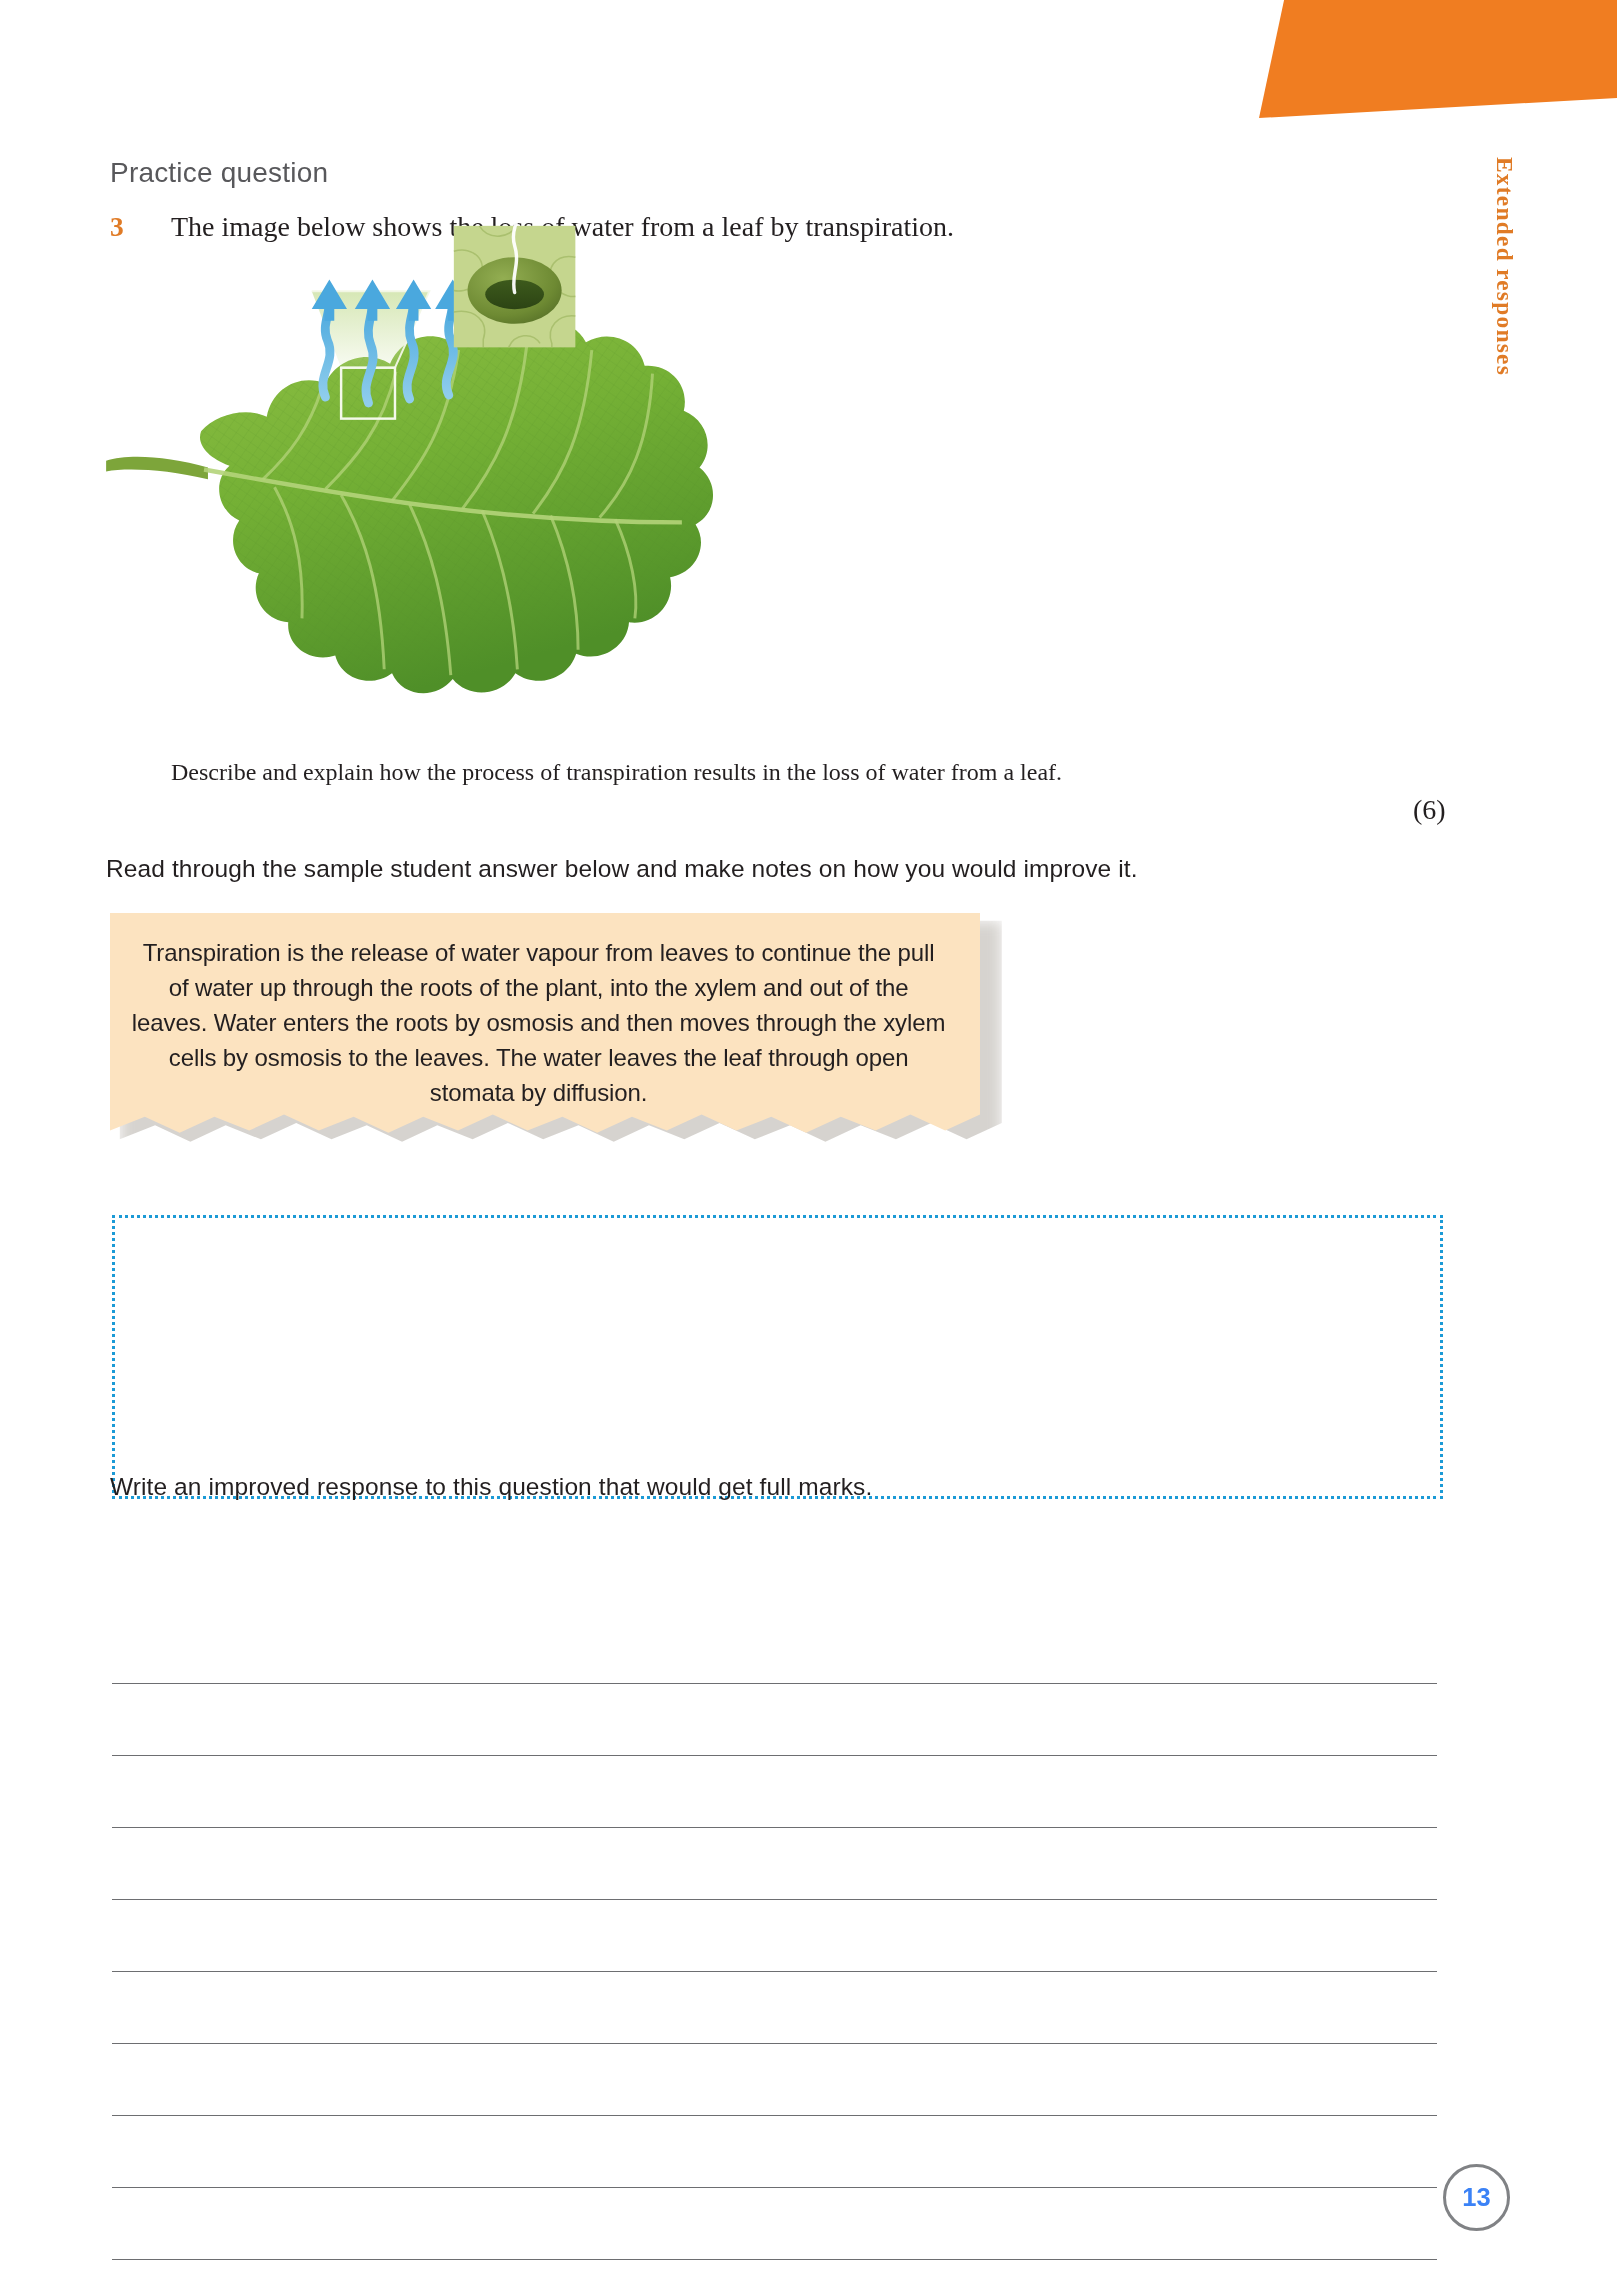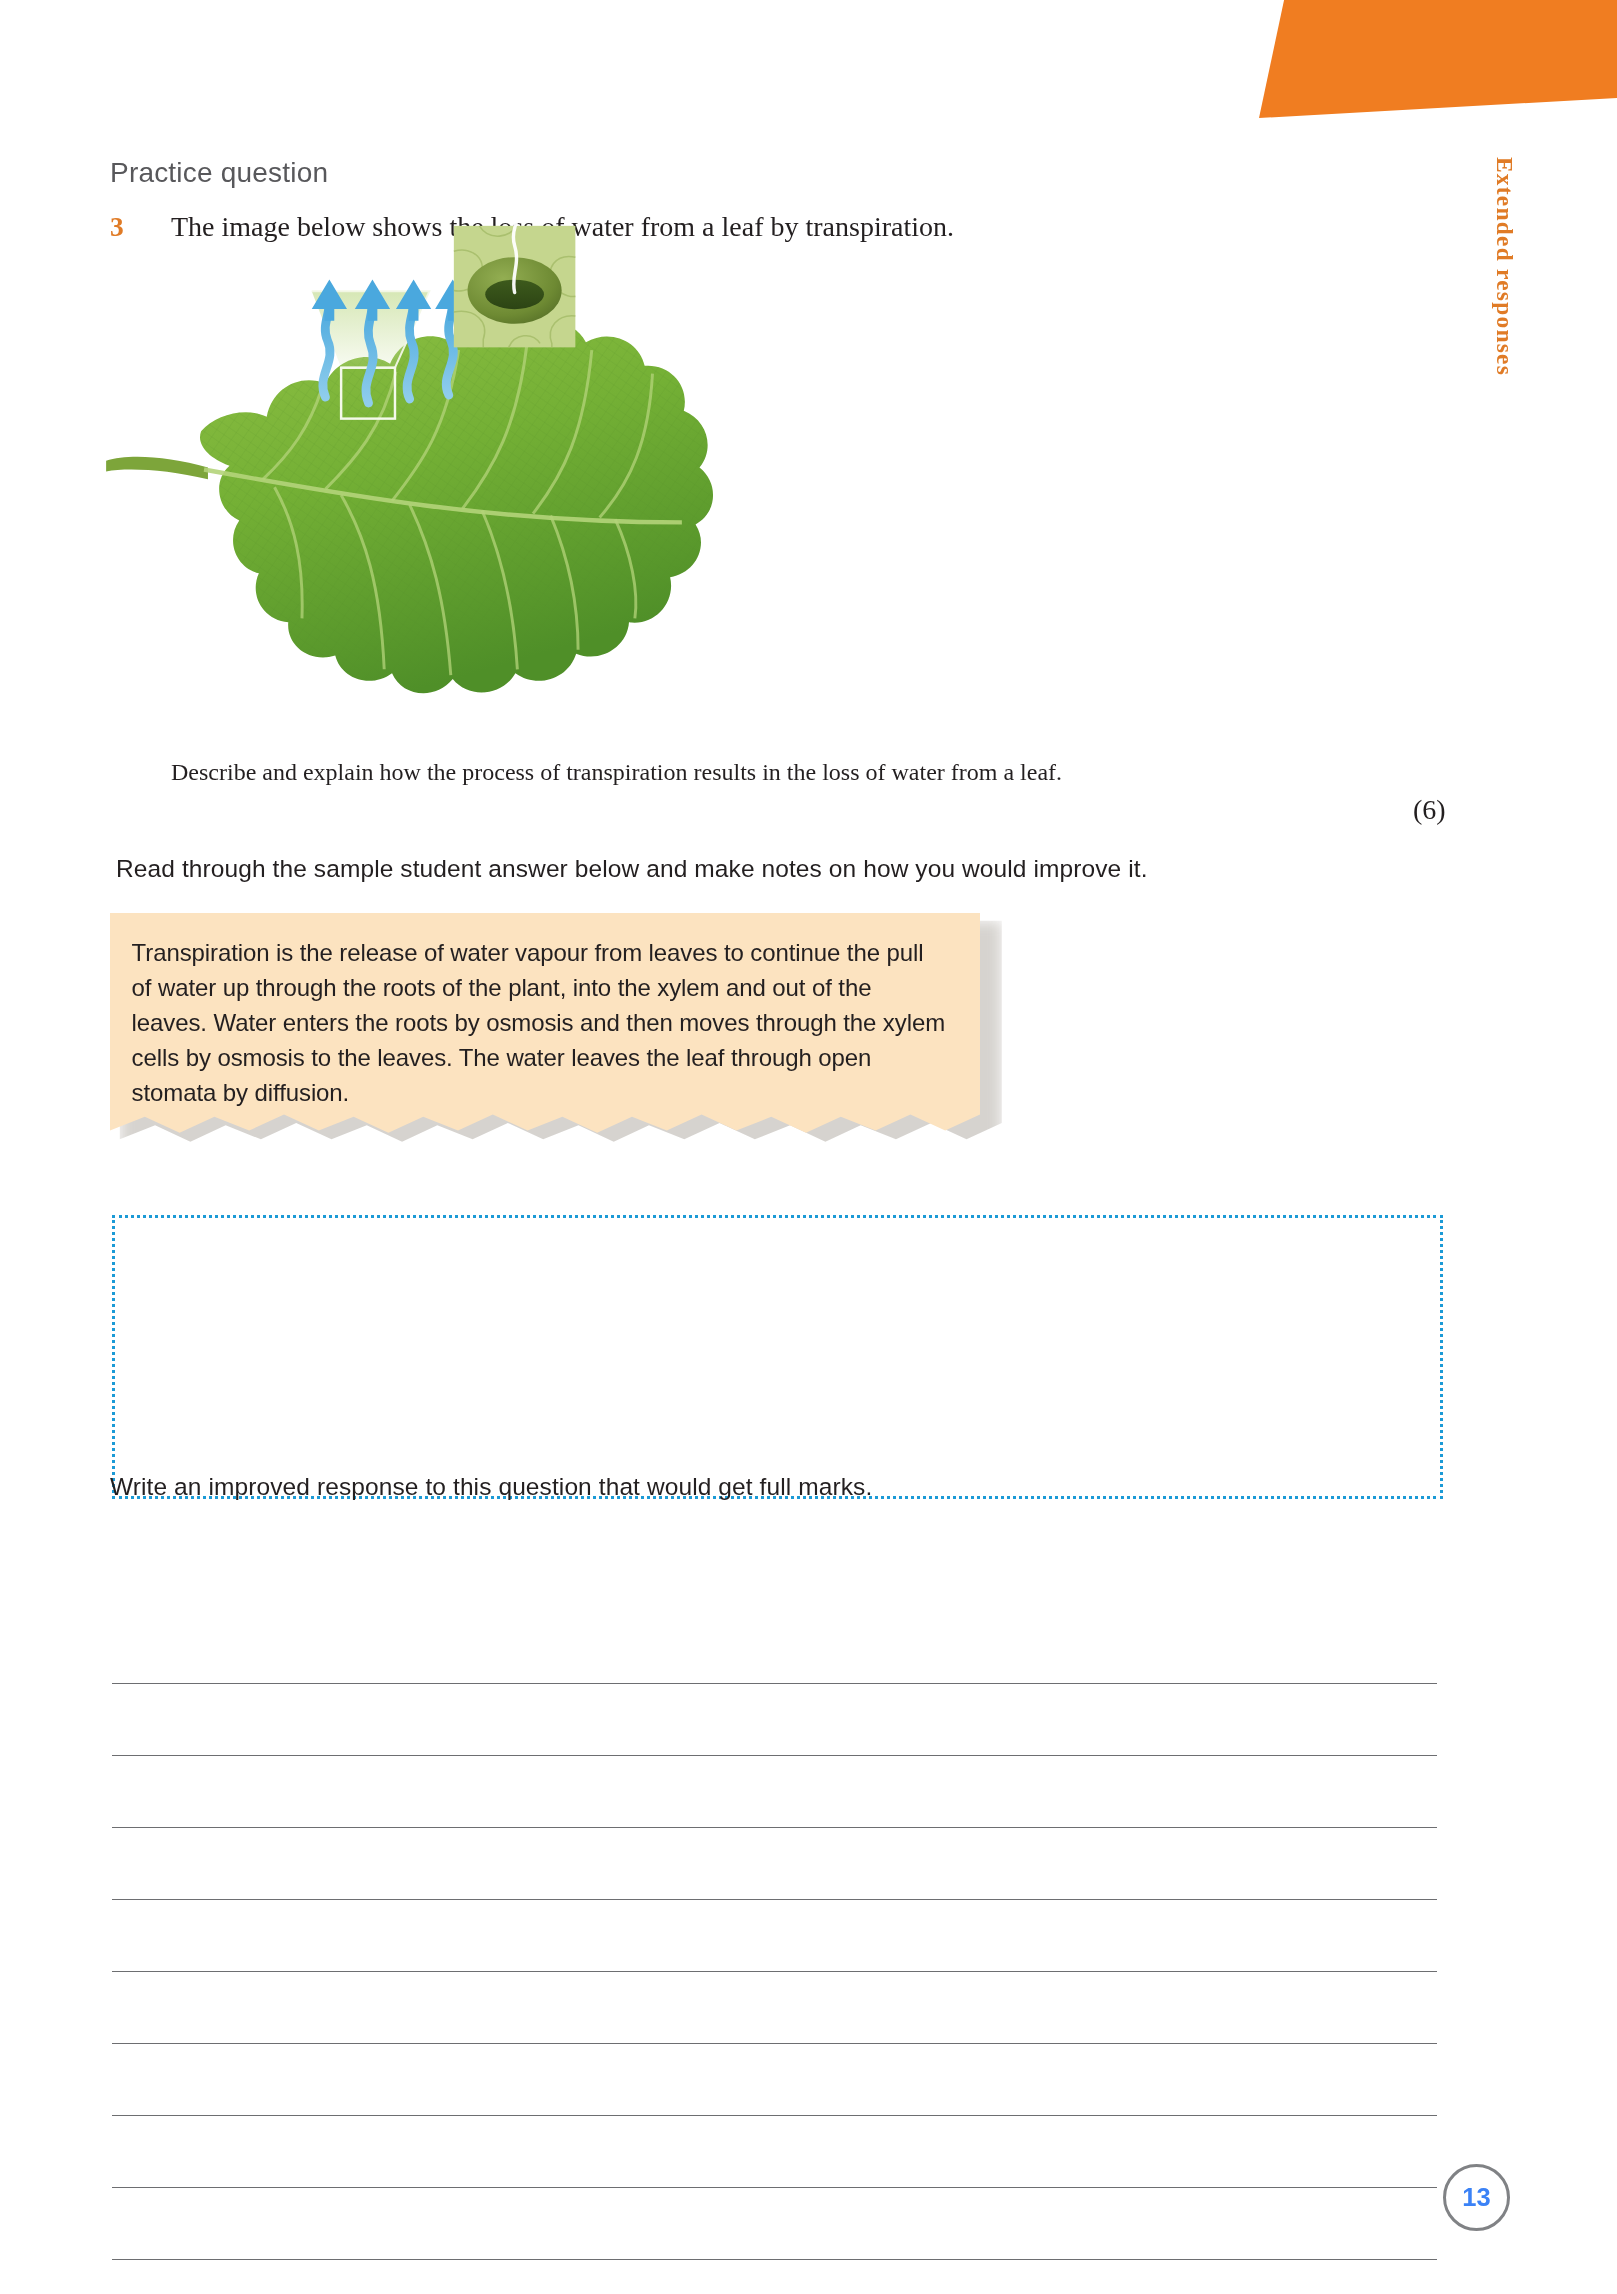--- a/index.html
+++ b/index.html
@@ -110,21 +110,21 @@
     top: 794px;
     left: 1413px;
     font-family: "Liberation Serif", serif;
     font-size: 28px;
     color: #231f20;
   }
 
   .instruction-read {
     position: absolute;
     top: 855px;
-    left: 116px;
+    left: 106px;
     font-size: 24.5px;
     color: #231f20;
     letter-spacing: 0.1px;
   }
 
   
   .answer-wrap {
     position: absolute;
     top: 913px;
     left: 110px;
@@ -160,20 +160,21 @@
   }
   .answer-text {
     position: absolute;
     top: 21.6px;
     left: 21.6px;
     width: 814px;
     font-size: 24px;
     line-height: 35px;
     color: #231f20;
     letter-spacing: -0.1px;
+    text-align: center;
   }
 
   
   .notes-box {
     position: absolute;
     top: 1215px;
     left: 112px;
     width: 1325px;
     height: 278px;
     border: 3.9px dotted #1b9ad6;

